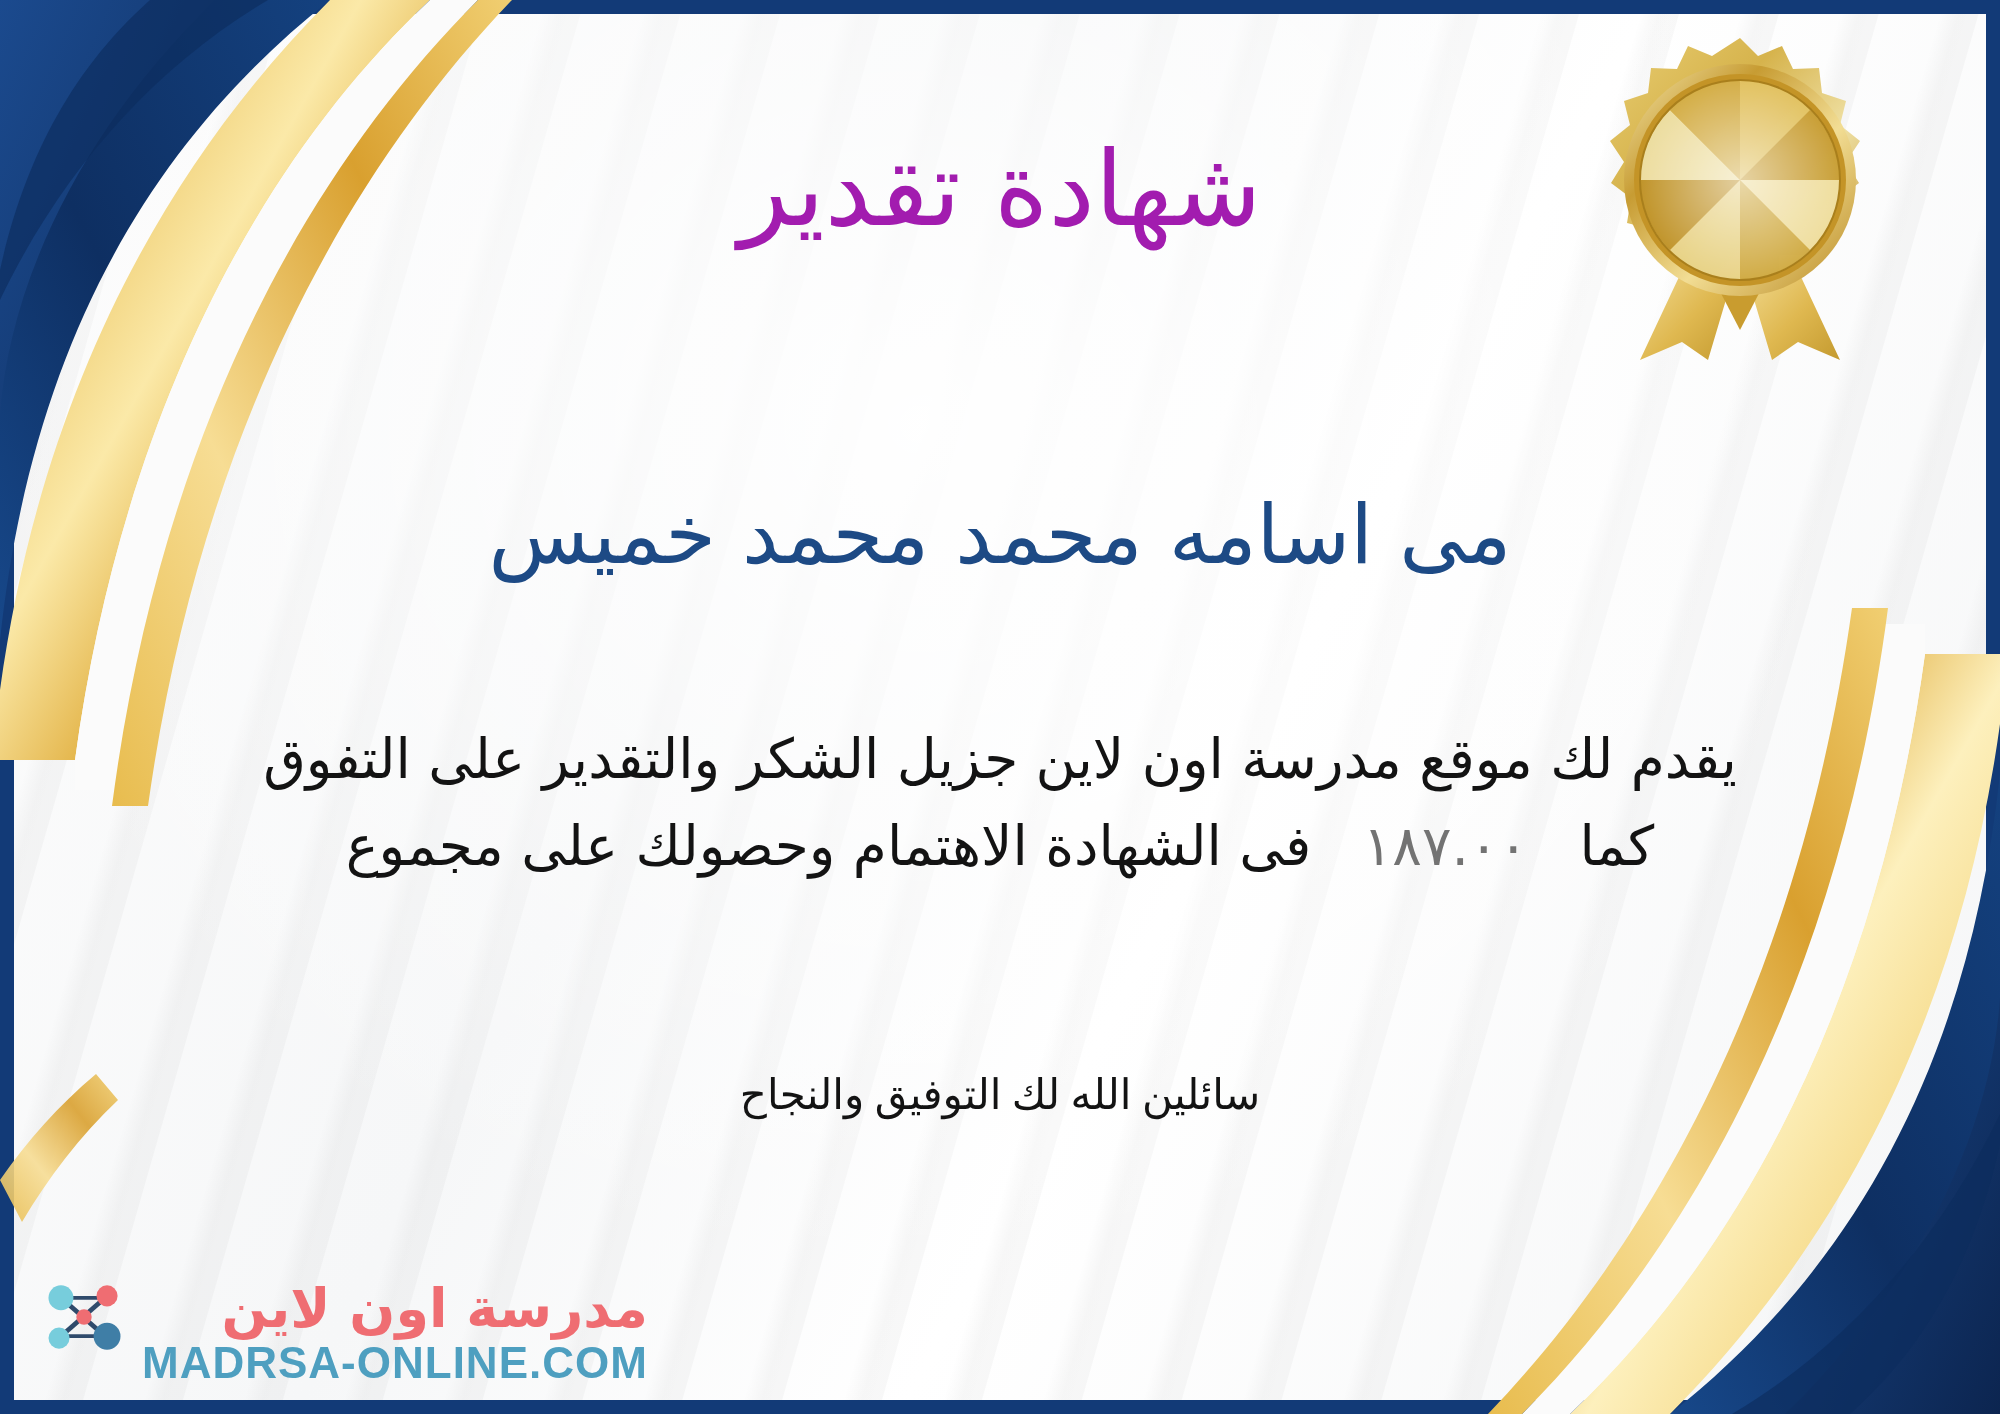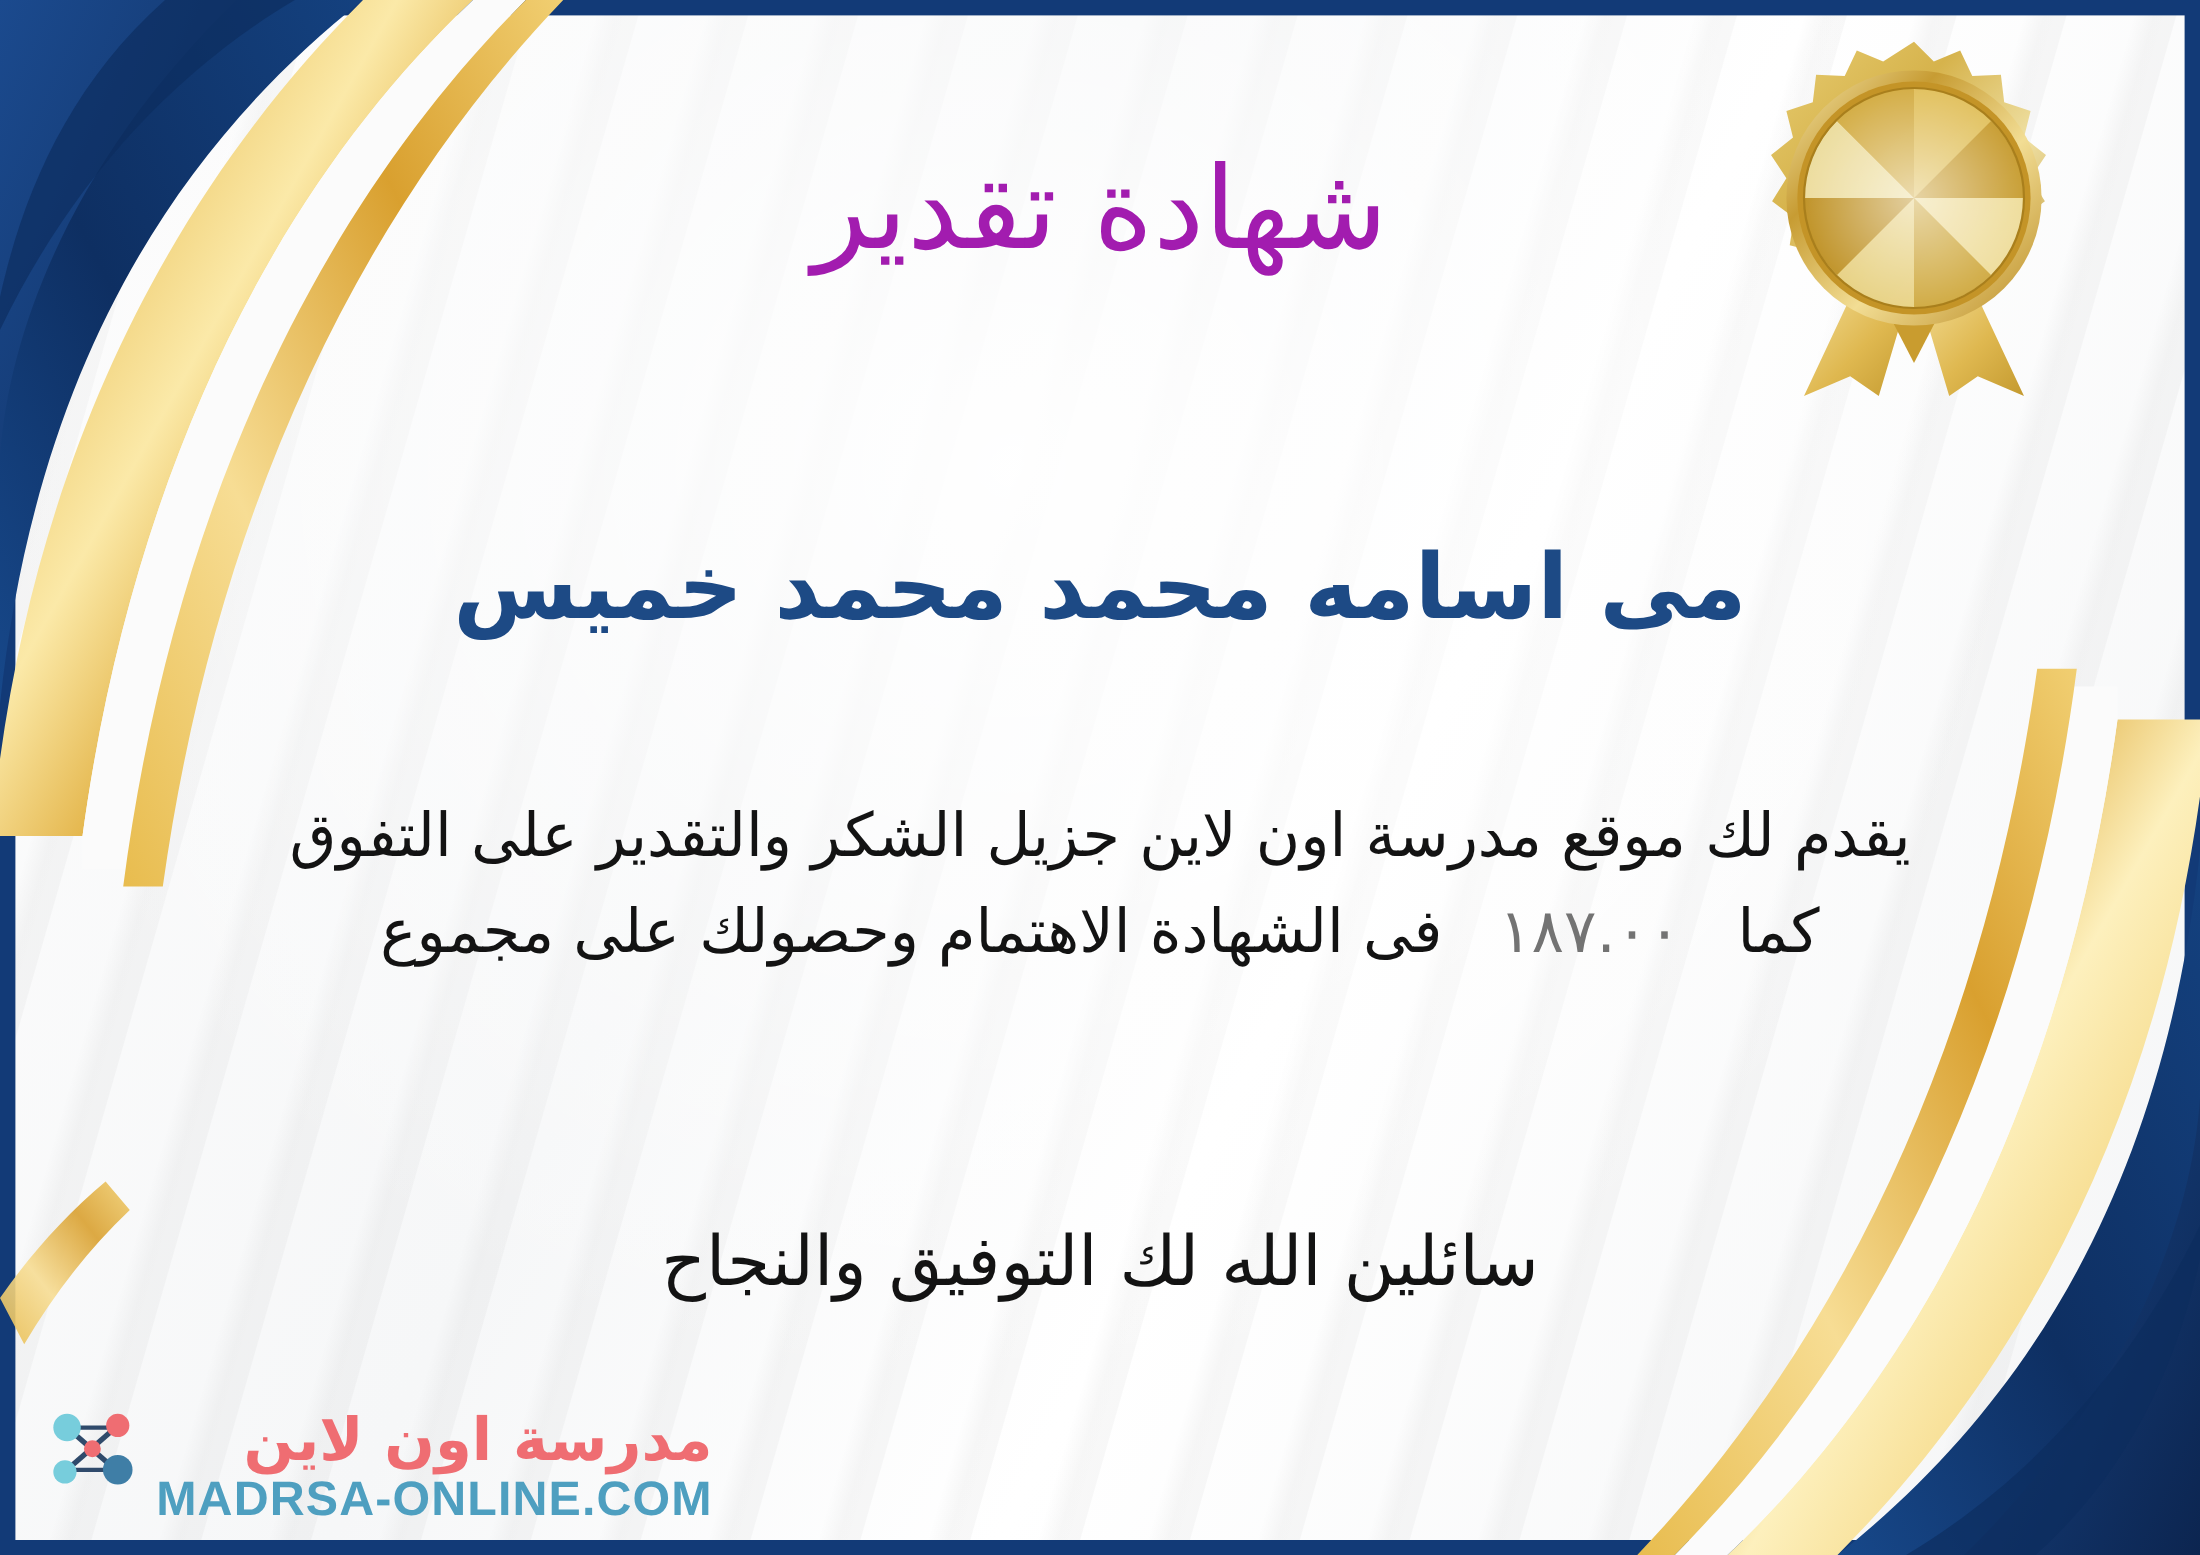--- a/index.html
+++ b/index.html
@@ -83,21 +83,21 @@
     color: #a21caf;
     letter-spacing: -1px;
     line-height: 1.15;
   }
 
   .recipient {
     position: absolute;
     top: 484px;
     right: 0; left: 0;
     font-size: 82px;
-    font-weight: 700;
+    font-weight: 400;
     color: #1d4a85;
     line-height: 1.25;
   }
 
   .body-block {
     position: absolute;
     top: 716px;
     right: 60px;
     left: 60px;
     font-size: 55px;
@@ -110,24 +110,25 @@
   }
   .score {
     color: #737373;
     font-weight: 400;
     padding: 0 34px;
     letter-spacing: 2px;
   }
 
   .closing {
     position: absolute;
-    top: 1110px;
+    top: 1070px;
     right: 0; left: 0;
-    font-size: 63px;
+    font-size: 42px;
     color: #131313;
+    font-family: Liberation Serif, serif;
   }
 
   
   .brand {
     position: absolute;
     left: 36px;
     bottom: 26px;
     display: flex;
     flex-direction: row-reverse;
     align-items: center;

